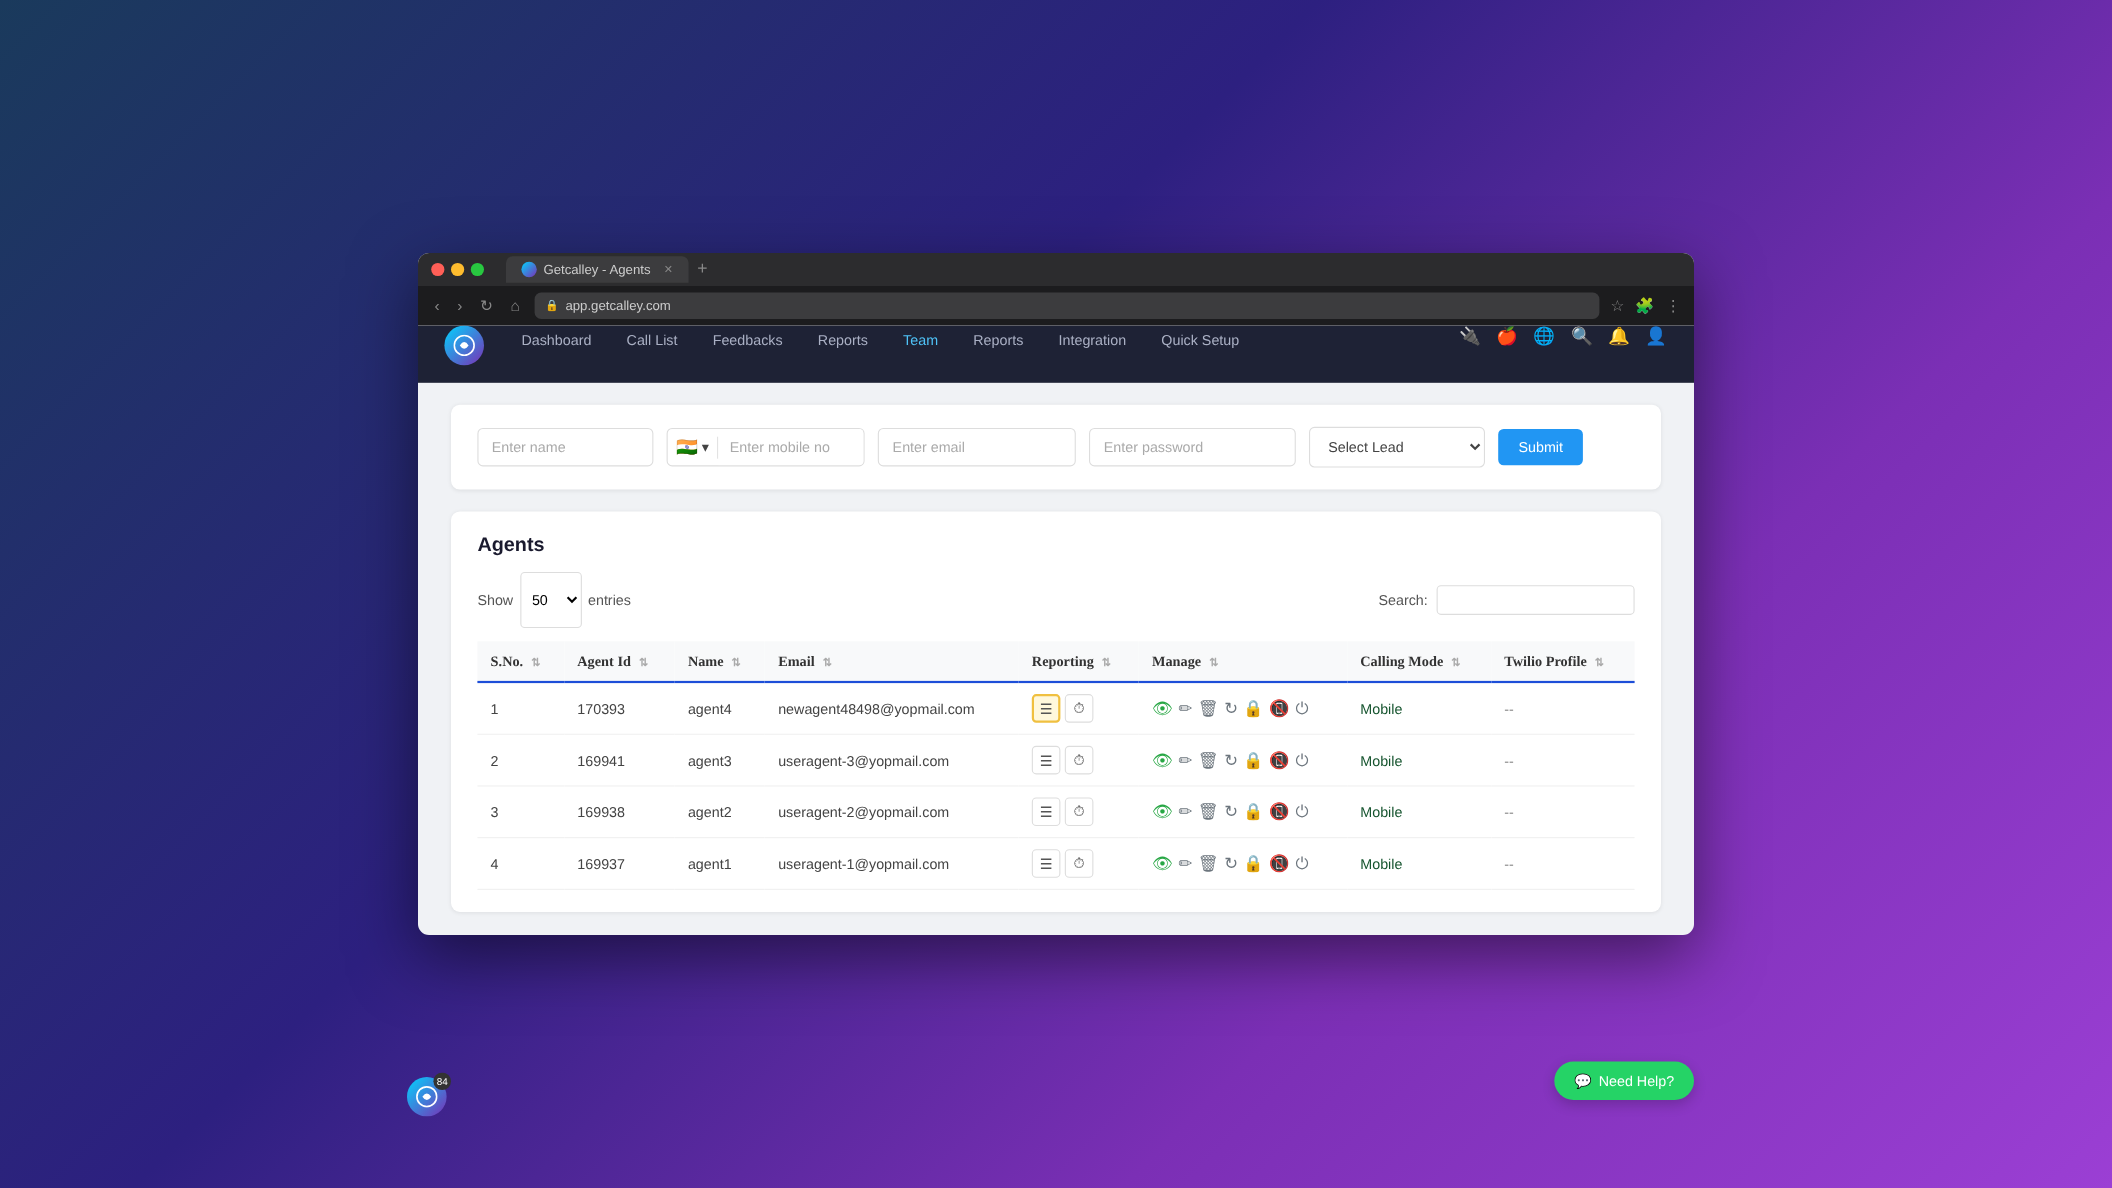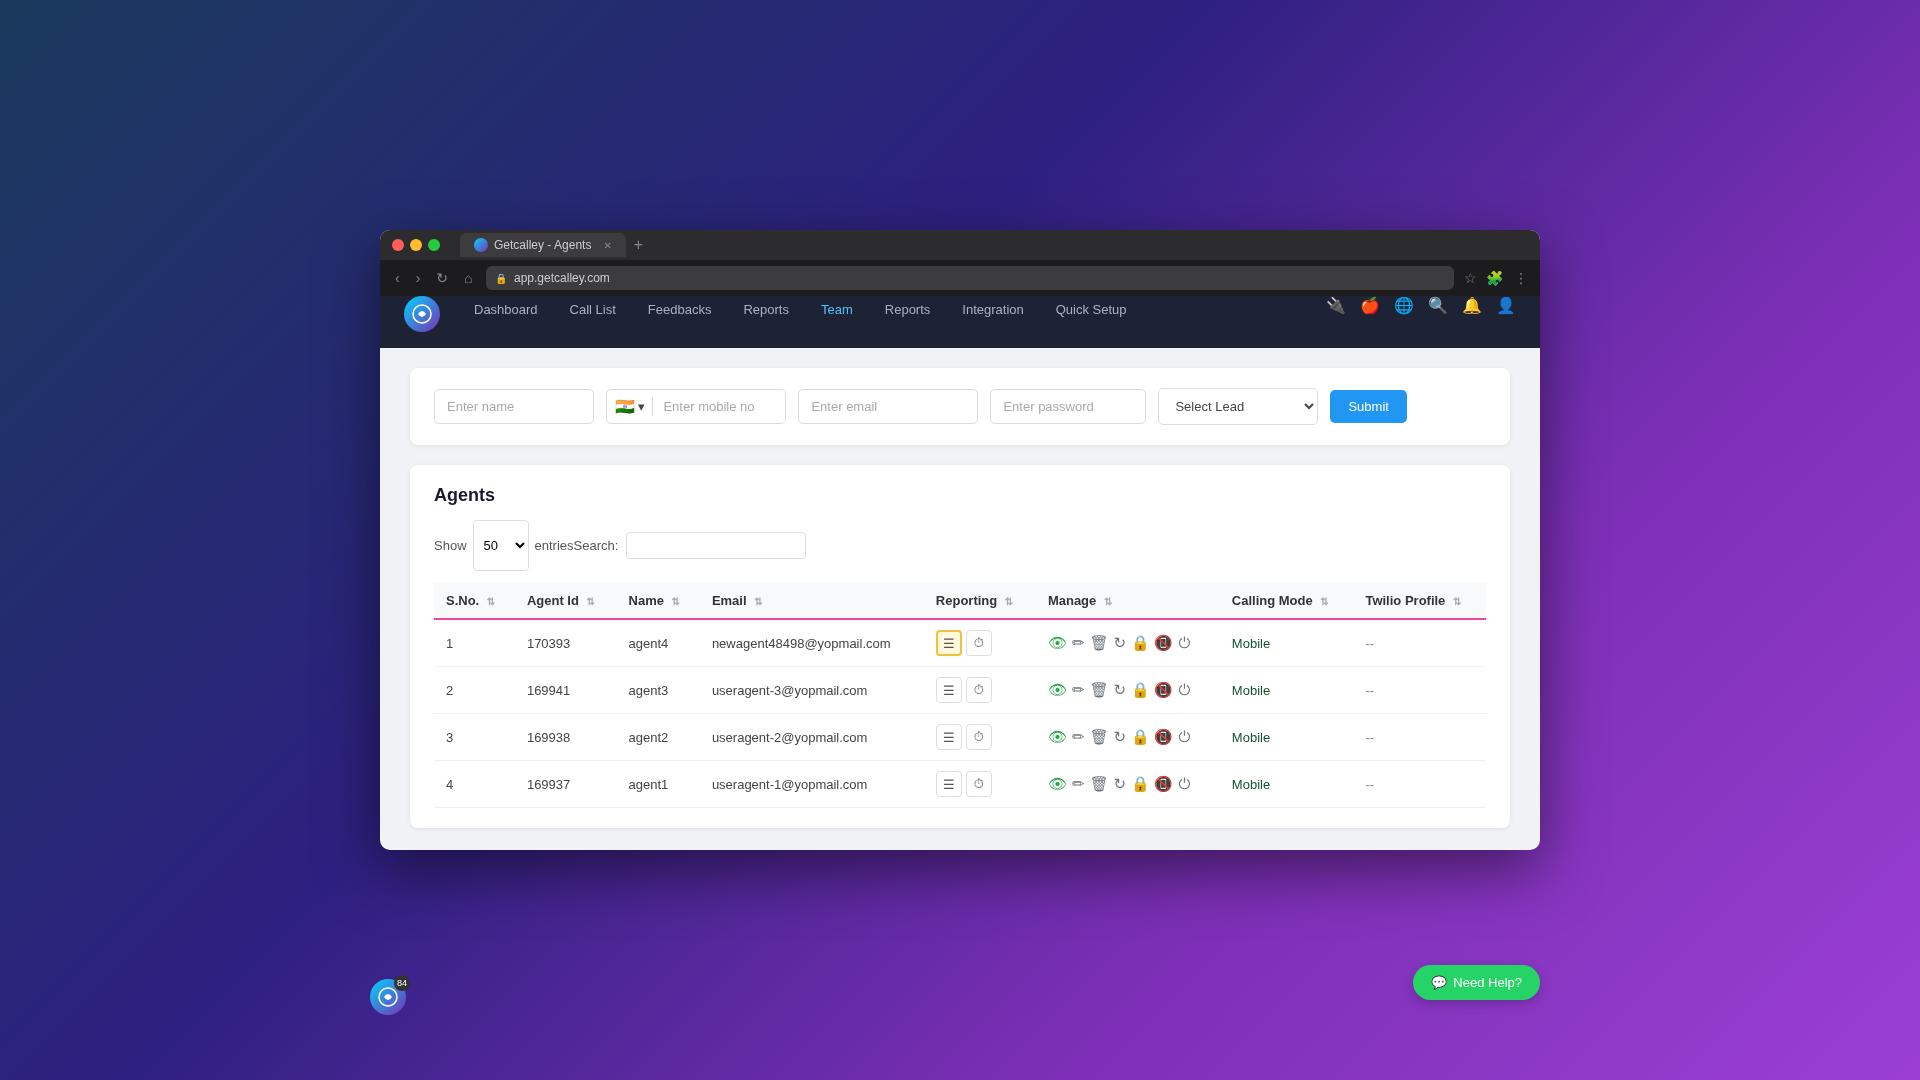--- a/index.html
+++ b/index.html
@@ -195,21 +195,21 @@
     .input-mobile {
       border: none;
       outline: none;
       padding: 9px 10px;
       font-size: 13px;
       width: 132px;
       color: #7f1d1d;
     }
     .input-mobile::placeholder { color: #aaa; }
     .input-email { width: 180px; }
-    .input-password { width: 156px; }
+    .input-password { width: 188px; }
     .select-lead {
       border: 1px solid #ddd;
       border-radius: 5px;
       padding: 9px 12px;
       font-size: 13px;
       color: #444;
       background: white;
       width: 160px;
       cursor: pointer;
       outline: none;
@@ -223,21 +223,21 @@
       box-shadow: 0 1px 4px rgba(0,0,0,0.08);
     }
     .agents-section-title {
       font-size: 18px;
       font-weight: 600;
       color: #1a1a2e;
       margin-bottom: 14px;
     }
     .table-controls {
       display: flex;
-      justify-content: flex-start;
+      justify-content: space-between;
       align-items: center;
       margin-bottom: 12px;
     }
     .show-entries { display: flex; align-items: center; gap: 6px; font-size: 13px; color: #555; }
     .entries-select {
       border: 1px solid #ddd;
       border-radius: 4px;
       padding: 16px 6px;
       font-size: 13px;
       background: white;
@@ -252,21 +252,22 @@
       outline: none;
     }
     
     .data-table {
       width: 100%;
       border-collapse: collapse;
       font-size: 13px;
     }
     .data-table thead tr {
       background: #f8f9fa;
-      border-bottom: 2px solid #ec4899;
+      border-bottom: 2px solid #1d4ed8;
+      font-family: Liberation Serif, serif;
     }
     .data-table th {
       padding: 10px 12px;
       text-align: left;
       font-weight: 600;
       color: #333;
       white-space: nowrap;
       cursor: pointer;
       user-select: none;
     }

